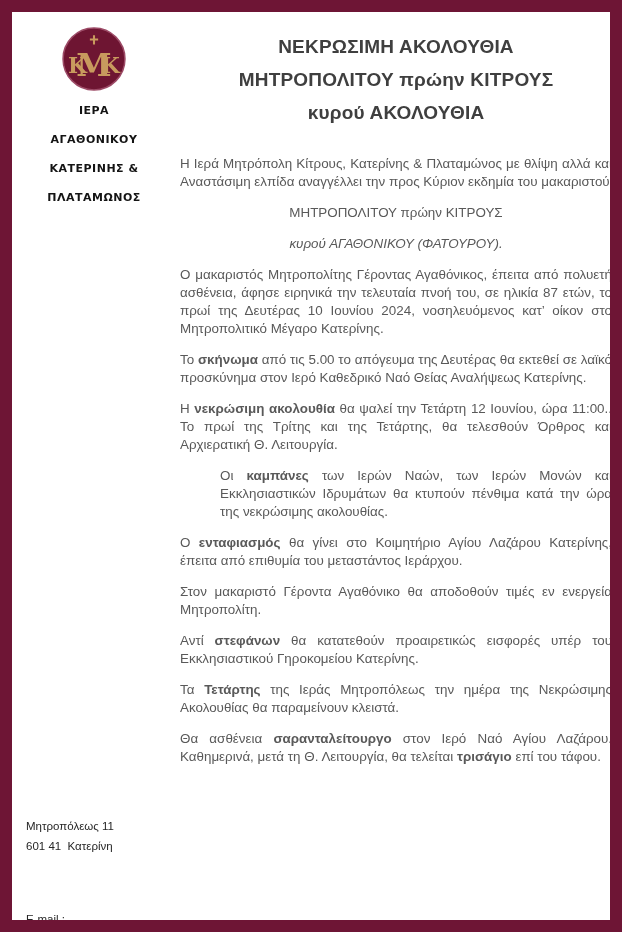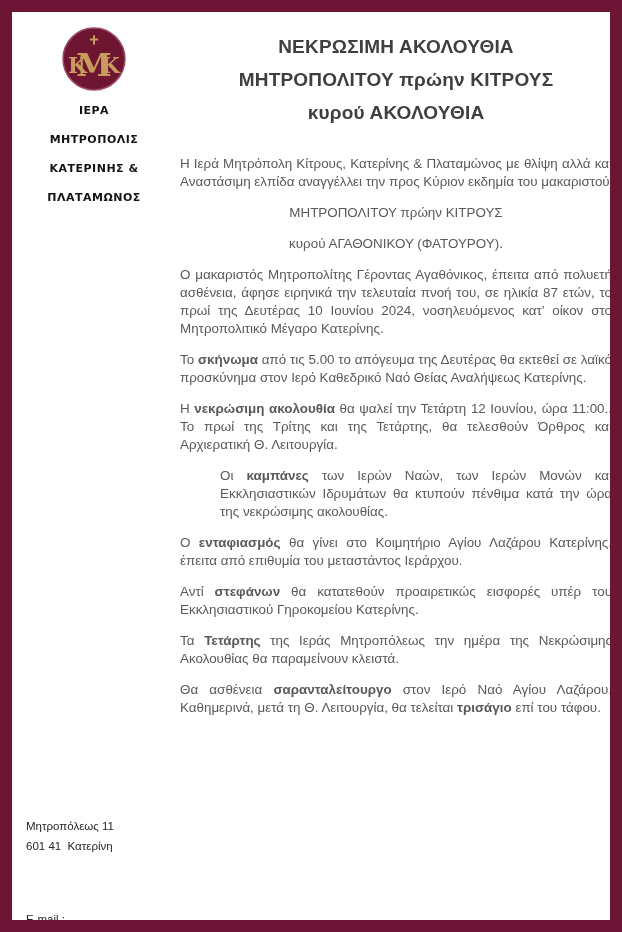--- a/index.html
+++ b/index.html
@@ -64,21 +64,21 @@
         <text class="emblem-letter side" x="16" y="46">Κ</text>
         <text class="emblem-letter side" x="48" y="46">Κ</text>
         <text class="emblem-letter main" x="32" y="48">Μ</text>
         <path class="emblem-cross" d="M32 9 v9 M28 13 h8"></path>
       </svg>
     </div>
 
     <div class="org-name">
 
     <div class="org-line">ΙΕΡΑ</div>
-        <div class="org-line">ΜΗΤΡΟΠΟΛΙΣ</div>
+        <div class="org-line">ΑΓΑΘΟΝΙΚΟΥ</div>
         <div class="org-line">ΚΑΤΕΡΙΝΗΣ &amp;</div>
         <div class="org-line">ΠΛΑΤΑΜΩΝΟΣ</div>
       </div>
 
     <div class="contact">
       <div class="c-group">
         
       <div class="c-line">Μητροπόλεως 11</div><div class="c-line">601 41  Κατερίνη</div></div>
       <div class="c-group c-line">E-mail : mkltrous@hotmail.com</div>
       
@@ -93,26 +93,27 @@
 
     <div class="title-line">ΝΕΚΡΩΣΙΜΗ ΑΚΟΛΟΥΘΙΑ</div>
         <div class="title-line">ΜΗΤΡΟΠΟΛΙΤΟΥ πρώην ΚΙΤΡΟΥΣ</div>
         <div class="title-line">κυρού ΑΚΟΛΟΥΘΙΑ</div>
       </header>
 
     <section class="bodytext">
 
     <p class="para" style="text-align: justify;"><span>Η Ιερά Μητρόπολη Κίτρους, Κατερίνης &amp; Πλαταμώνος με θλίψη αλλά και Αναστάσιμη ελπίδα αναγγέλλει την προς Κύριον εκδημία του μακαριστού</span></p>
         <p class="para" style="text-align: center;"><span>ΜΗΤΡΟΠΟΛΙΤΟΥ πρώην ΚΙΤΡΟΥΣ</span></p>
-        <p class="para" style="text-align: center;"><span>κυρού ΑΓΑΘΟΝΙΚΟΥ (ΦΑΤΟΥΡΟΥ).</span></p>
+        <p class="para" style="text-align: center; font-style: italic;"><span>κυρού ΑΓΑΘΟΝΙΚΟΥ (ΦΑΤΟΥΡΟΥ).</span></p>
         <p class="para" style="text-align: justify;"><span>Ο μακαριστός Μητροπολίτης Γέροντας Αγαθόνικος, έπειτα από πολυετή ασθένεια, άφησε ειρηνικά την τελευταία πνοή του, σε ηλικία 87 ετών, το πρωί της Δευτέρας 10 Ιουνίου 2024, νοσηλευόμενος κατ’ οίκον στο Μητροπολιτικό Μέγαρο Κατερίνης.</span></p>
         <p class="para" style="text-align: justify;"><span>Το </span><span class="b">σκήνωμα</span><span> από τις 5.00 το απόγευμα της Δευτέρας θα εκτεθεί σε λαϊκό προσκύνημα στον Ιερό Καθεδρικό Ναό Θείας Αναλήψεως Κατερίνης.</span></p>
         <p class="para" style="text-align: justify;"><span>Η </span><span class="b">νεκρώσιμη ακολουθία</span><span> θα ψαλεί την Τετάρτη 12 Ιουνίου, ώρα 11:00.. Το πρωί της Τρίτης και της Τετάρτης, θα τελεσθούν Όρθρος και Αρχιερατική Θ. Λειτουργία.</span></p>
         <p class="para" style="text-align: justify; margin-left: 40px;"><span>Οι </span><span class="b">καμπάνες</span><span> των Ιερών Ναών, των Ιερών Μονών και Εκκλησιαστικών Ιδρυμάτων θα κτυπούν πένθιμα κατά την ώρα της νεκρώσιμης ακολουθίας.</span></p>
         <p class="para" style="text-align: justify;"><span>Ο </span><span class="b">ενταφιασμός</span><span> θα γίνει στο Κοιμητήριο Αγίου Λαζάρου Κατερίνης, έπειτα από επιθυμία του μεταστάντος Ιεράρχου.</span></p>
+        <p class="para" style="text-align: justify;"><span>Στον μακαριστό Γέροντα Αγαθόνικο θα αποδοθούν τιμές εν ενεργεία Μητροπολίτη.</span></p>
         <p class="para" style="text-align: justify;"><span>Αντί </span><span class="b">στεφάνων</span><span> θα κατατεθούν προαιρετικώς εισφορές υπέρ του Εκκλησιαστικού Γηροκομείου Κατερίνης.</span></p>
         <p class="para" style="text-align: justify;"><span>Τα </span><span class="b">Τετάρτης</span><span> της Ιεράς Μητροπόλεως την ημέρα της Νεκρώσιμης Ακολουθίας θα παραμείνουν κλειστά.</span></p>
         <p class="para" style="text-align: justify;"><span>Θα ασθένεια </span><span class="b">σαρανταλείτουργο</span><span> στον Ιερό Ναό Αγίου Λαζάρου. Καθημερινά, μετά τη Θ. Λειτουργία, θα τελείται </span><span class="b">τρισάγιο</span><span> επί του τάφου.</span></p>
       </section>
 
   </main>
 
 </div>
 
 </body></html>

